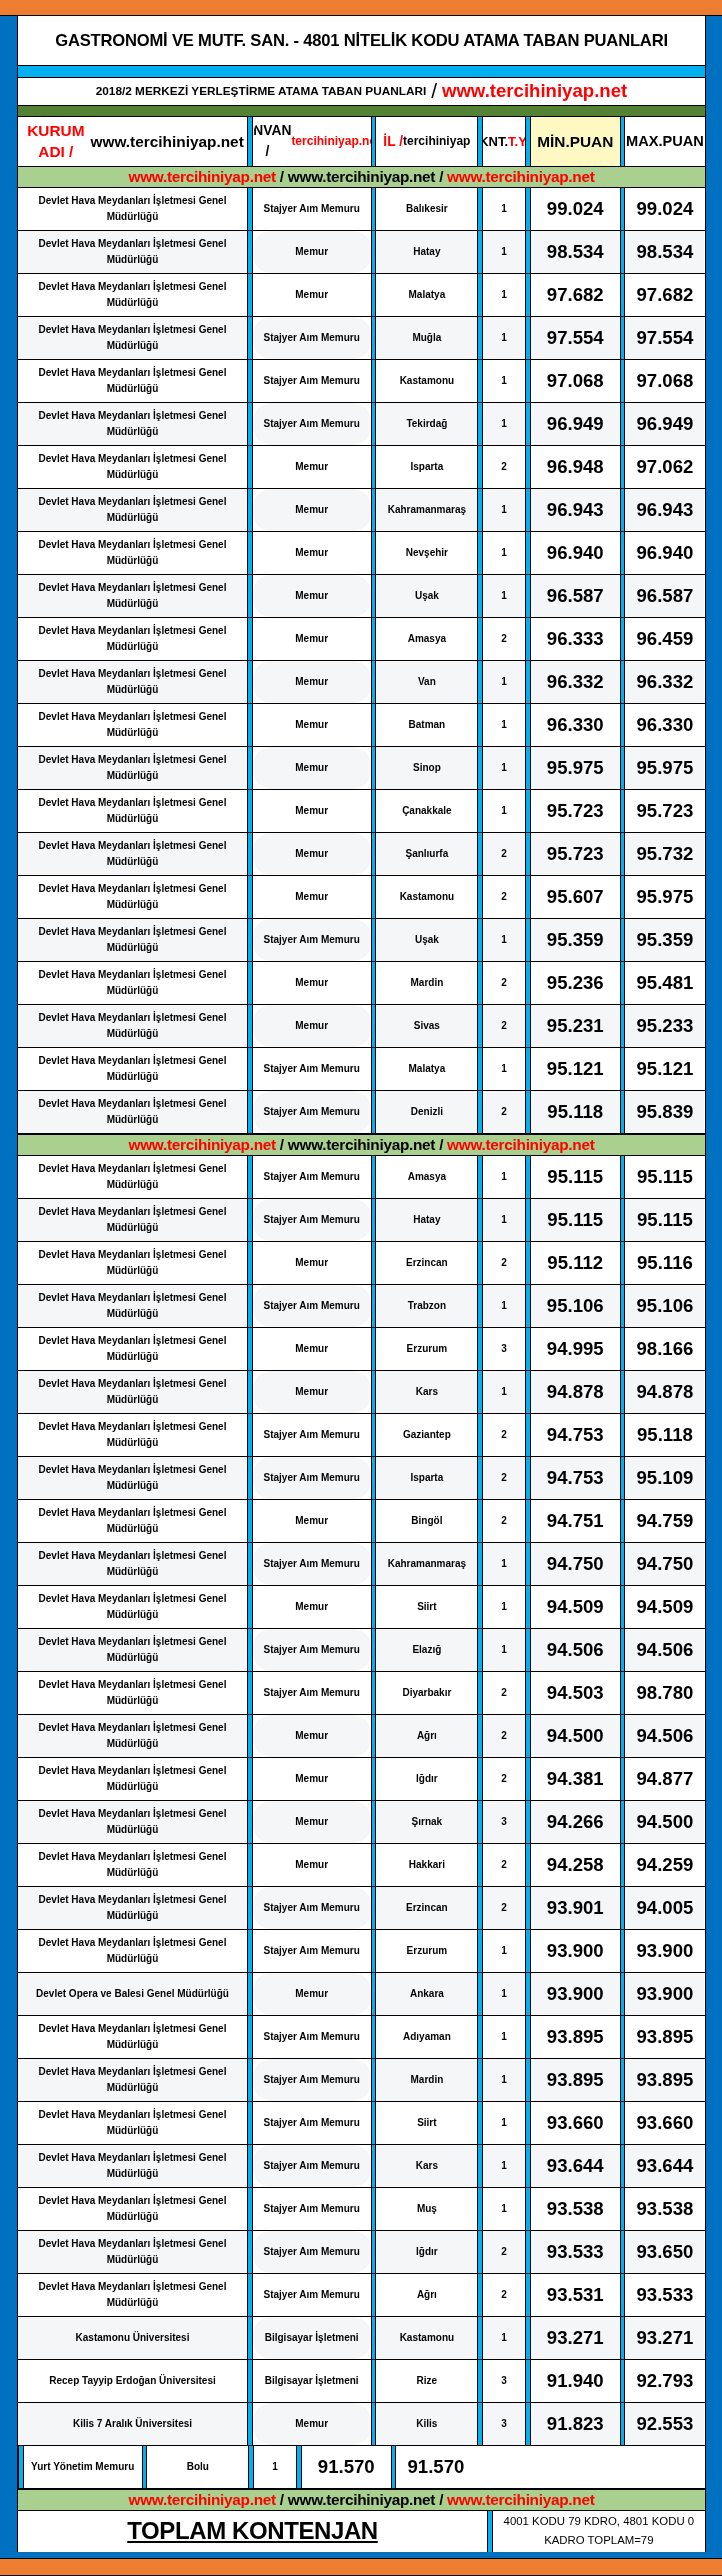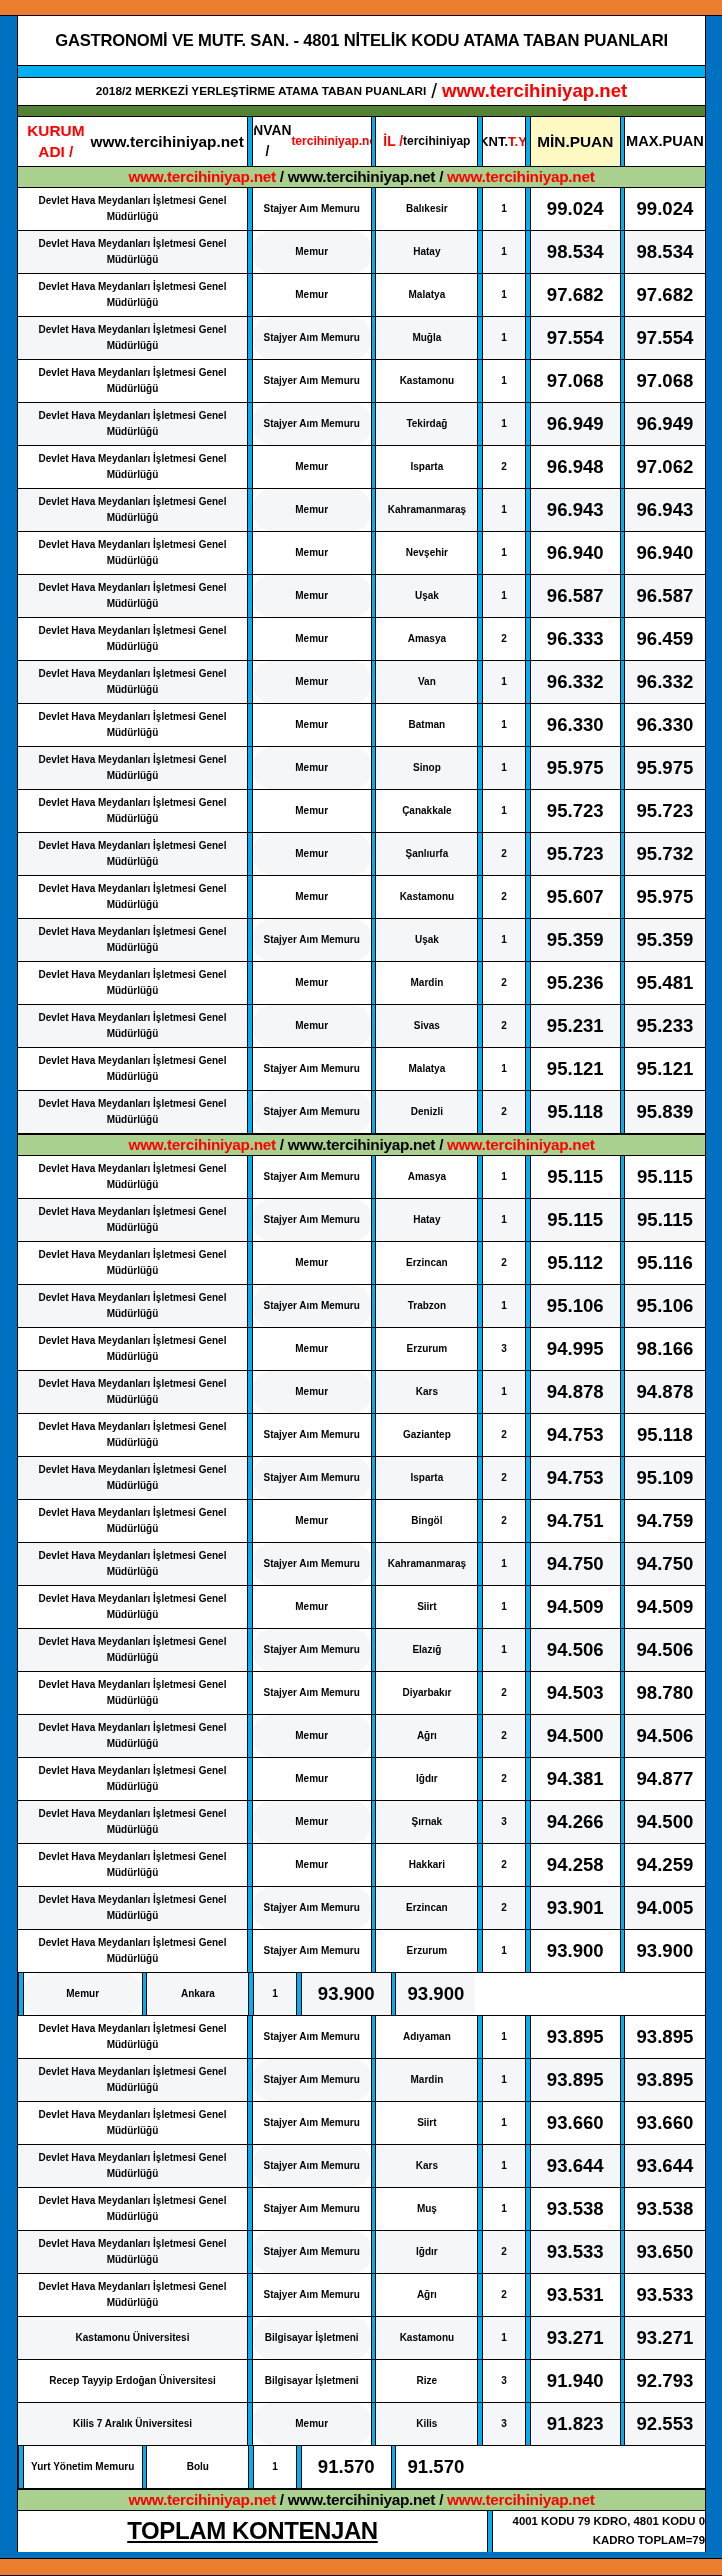--- a/index.html
+++ b/index.html
@@ -31,21 +31,21 @@
   .hdr .c2 .sub, .hdr .c3 .sub { font-size:12px; }
   .hdr .c4 { font-size:13px; }
   .hdr .c5 { background:#fef9c3; }
   .hdr .c6 { font-size:14.6px; }
   .red { color:#ff0000; }
   .sep { height:22px; background:#a9d08e; border-top:1.6px solid #000; border-bottom:1.6px solid #000; box-sizing:border-box;
          display:flex; align-items:center; justify-content:center; font-weight:bold; font-size:15.4px; white-space:nowrap; color:#000; letter-spacing:-0.3px; }
   .sep.first { border-top:1.6px solid #000; }
   .footer { display:flex; height:41px; }
   .footer .total-label { width:469px; display:flex; align-items:center; justify-content:center; font-weight:bold; font-size:24px; letter-spacing:-0.4px;text-decoration:underline; }
-  .footer .total-note { flex:1; display:flex; align-items:center; justify-content:center; text-align:right; font-weight:bold; font-size:11.4px; line-height:19.5px; }
+  .footer .total-note { flex:1; display:flex; align-items:center; justify-content:center; text-align:center; font-weight:normal; font-size:11.4px; line-height:19.5px; }
 </style>
 </head>
 <body>
 
 <div class="top-orange"></div>
 
 <div class="sheet">
   <div class="title">GASTRONOMİ VE MUTF. SAN. - 4801 NİTELİK KODU ATAMA TABAN PUANLARI</div>
   <div class="band-cyan"></div>
   <div class="subtitle">
@@ -630,20 +630,21 @@
     <div class="div"></div>
     <div class="cell c3">Erzurum</div>
     <div class="div"></div>
     <div class="cell c4">1</div>
     <div class="div"></div>
     <div class="cell c5">93.900</div>
     <div class="div"></div>
     <div class="cell c6">93.900</div>
   </div>
       <div class="row alt">
+    <div class="cell c1">Devlet Opera ve Balesi Genel Müdürlüğü</div>
     <div class="div"></div>
     <div class="cell c2">Memur</div>
     <div class="div"></div>
     <div class="cell c3">Ankara</div>
     <div class="div"></div>
     <div class="cell c4">1</div>
     <div class="div"></div>
     <div class="cell c5">93.900</div>
     <div class="div"></div>
     <div class="cell c6">93.900</div>

